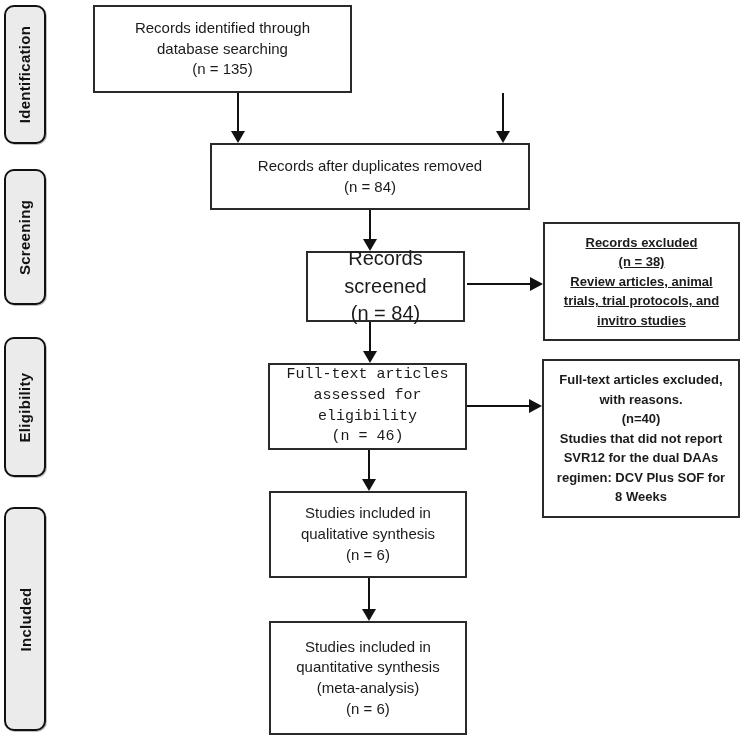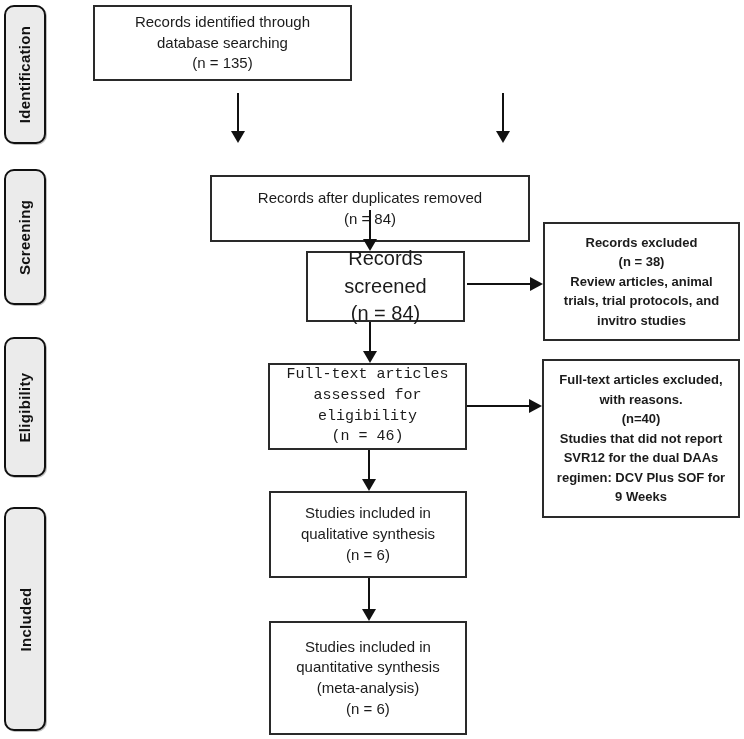--- a/index.html
+++ b/index.html
@@ -51,48 +51,48 @@
   <div class="stage" style="left:4px; top:169px; width:42px; height:136px;">
     <span class="vtext">Screening</span>
   </div>
   <div class="stage" style="left:4px; top:337px; width:42px; height:140px;">
     <span class="vtext">Eligibility</span>
   </div>
   <div class="stage" style="left:4px; top:507px; width:42px; height:224px;">
     <span class="vtext">Included</span>
   </div>
 
-  <div class="node" style="left:93px; top:5px; width:259px; height:76px;">Records identified through
+  <div class="node" style="left:93px; top:5px; width:259px; height:88px;">Records identified through
 database searching
 (n = 135)</div>
 
 
-  <div class="node" style="left:210px; top:143px; width:320px; height:67px;margin-top:32px;">Records after duplicates removed
+  <div class="node" style="left:210px; top:143px; width:320px; height:67px;">Records after duplicates removed
 (n = 84)</div>
 
   <div class="node" style="left:274px; top:251px; width:159px; height:71px; font-size:20px;margin-left:32px;">Records screened
 (n = 84)</div>
 
-  <div class="node small" style="left:543px; top:222px; width:197px; height:119px;">Records excluded
+  <div class="node small" style="left:543px; top:222px; width:197px; height:119px;text-decoration:underline;">Records excluded
 (n = 38)
 Review articles, animal
 trials, trial protocols, and
 invitro studies</div>
 
   <div class="node" style="left:268px; top:363px; width:199px; height:87px;font-family:Liberation Mono, monospace;">Full-text articles
 assessed for eligibility
 (n =  46)</div>
 
   <div class="node small" style="left:542px; top:359px; width:198px; height:159px;">Full-text articles excluded,
 with reasons.
 (n=40)
 Studies that did not report
 SVR12 for the dual DAAs
 regimen: DCV Plus SOF for
-9 Weeks</div>
+8 Weeks</div>
 
   <div class="node" style="left:269px; top:491px; width:198px; height:87px;">Studies included in
 qualitative synthesis
 (n = 6)</div>
 
   <div class="node" style="left:269px; top:621px; width:198px; height:114px;">Studies included in
 quantitative synthesis
 (meta-analysis)
 (n = 6)</div>
 

